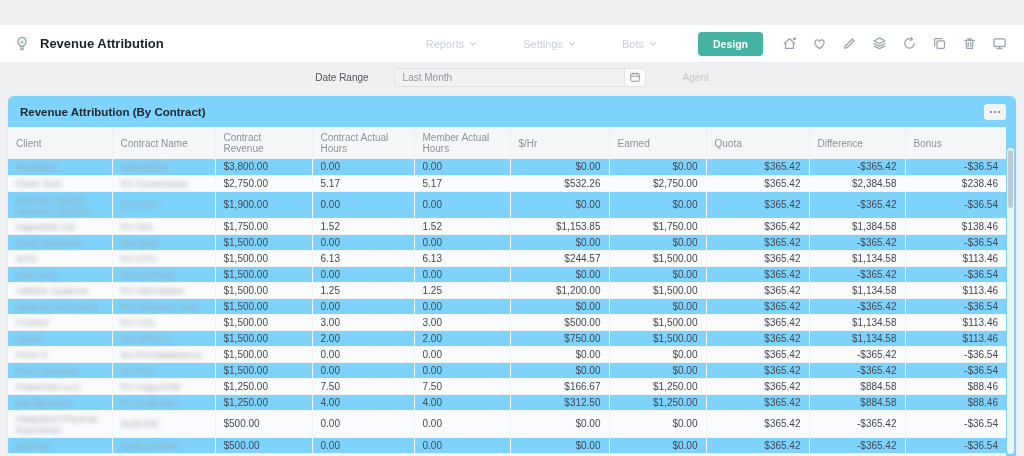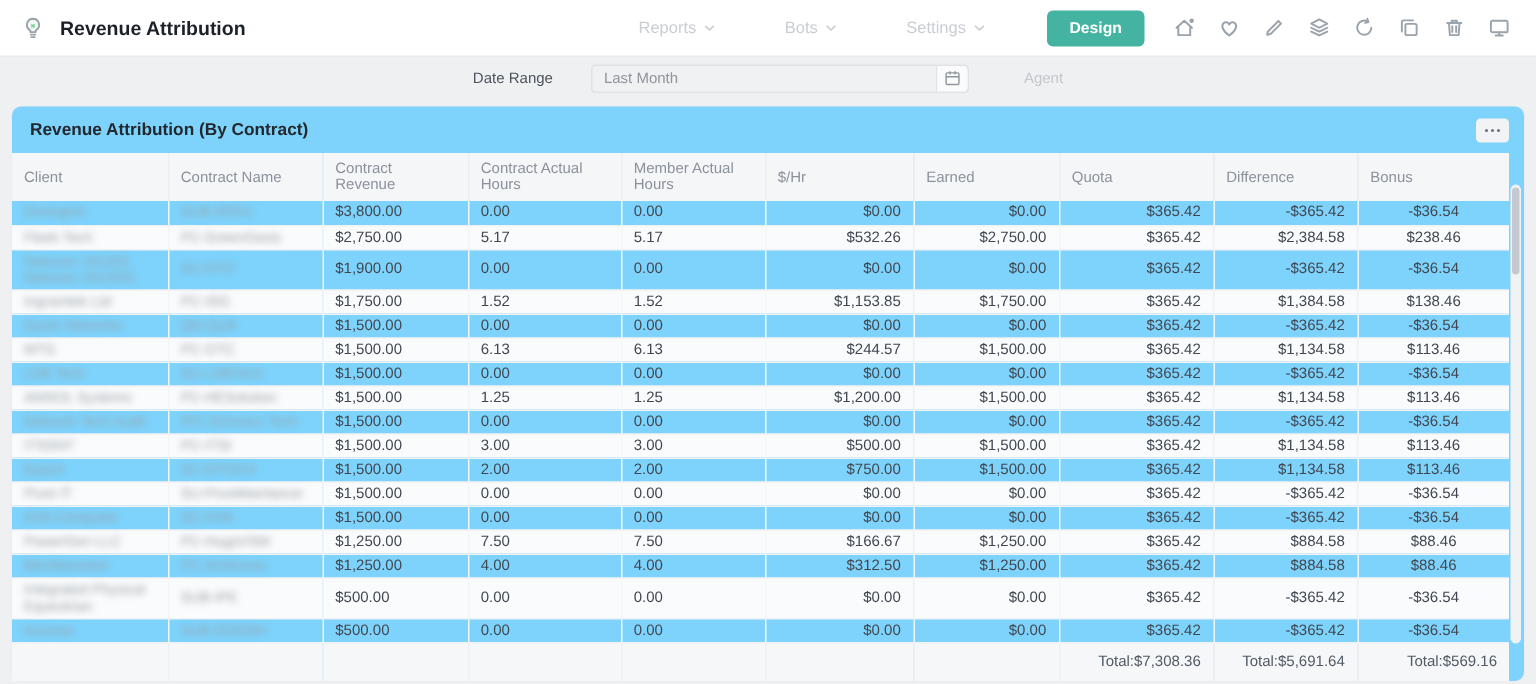--- a/index.html
+++ b/index.html
@@ -10,21 +10,21 @@
     background:#eef0f1;
     color:#414751;
     font-size:10px;
     overflow:hidden;
   }
   svg{ display:block; }
 
   
   .app-header{
     height:38px; background:#fff; border-bottom:1px solid #e9ebee;
-    display:flex; align-items:center; padding:0 14px; position:relative;
+    display:flex; align-items:center; padding:0 14px; position:relative;margin-top:25px;
   }
   .title-wrap{ display:flex; align-items:center; gap:10px; }
   .page-title{ font-size:13px; font-weight:bold; color:#1c2128; }
   .main-nav{ display:flex; align-items:stretch; margin-left:auto; height:100%; }
   .nav-item{
     display:flex; align-items:center; gap:5px; font-size:11px;
     color:#c9ced4; padding:0 10px; margin:0 13px; cursor:default; position:relative;
   }
   .nav-item .chev svg polyline{ stroke:#c9ced4; }
   .nav-item.active{ color:var(--accent); font-weight:bold; }
@@ -89,21 +89,21 @@
   table{ border-collapse:collapse; table-layout:fixed; width:998px; }
   thead th{
     background:#f5f6f8; color:#8b929c; font-weight:normal; text-align:left;
     font-size:10px; padding:5px 8px; border-right:1px solid #eceef1;
   }
   thead th:last-child{ border-right:none; }
   tbody td{
     padding:2px 8px; border-bottom:1px solid #f0f2f4; border-right:1px solid #f3f5f7;
     height:16px; line-height:11px; vertical-align:middle;
   }
-  tbody td:last-child{ border-right:none;text-align:center; }
+  tbody td:last-child{ border-right:none; }
   tbody tr:nth-child(even){ background:#fafbfc; }
   .td-name span{ white-space:pre-line; font-size:9.5px; }
   .td-left{ text-align:left; }
   .td-right{ text-align:right; }
   tfoot td{
     background:#f6f7f9; color:#525a64; text-align:right; padding:7px 8px;
     border-right:1px solid #eef0f3;
   }
   tfoot td:last-child{ border-right:none; }
 
@@ -141,29 +141,29 @@
     <nav class="main-nav">
       <div class="nav-item">
         <span>Reports</span>
         <span class="chev">
           <svg width="8" height="5" viewBox="0 0 9 6">
               <polyline points="1,1.5 4.5,4.7 8,1.5" fill="none" stroke-width="1.3"></polyline>
             </svg>
         </span>
       </div>
       <div class="nav-item">
-        <span>Bots</span>
+        <span>Settings</span>
         <span class="chev">
           <svg width="8" height="5" viewBox="0 0 9 6">
               <polyline points="1,1.5 4.5,4.7 8,1.5" fill="none" stroke-width="1.3"></polyline>
             </svg>
         </span>
       </div>
       <div class="nav-item">
-        <span>Settings</span>
+        <span>Bots</span>
         <span class="chev">
           <svg width="8" height="5" viewBox="0 0 9 6">
               <polyline points="1,1.5 4.5,4.7 8,1.5" fill="none" stroke-width="1.3"></polyline>
             </svg>
         </span>
       </div>
     </nav>
 
     <button class="design-btn">Design</button>
 

